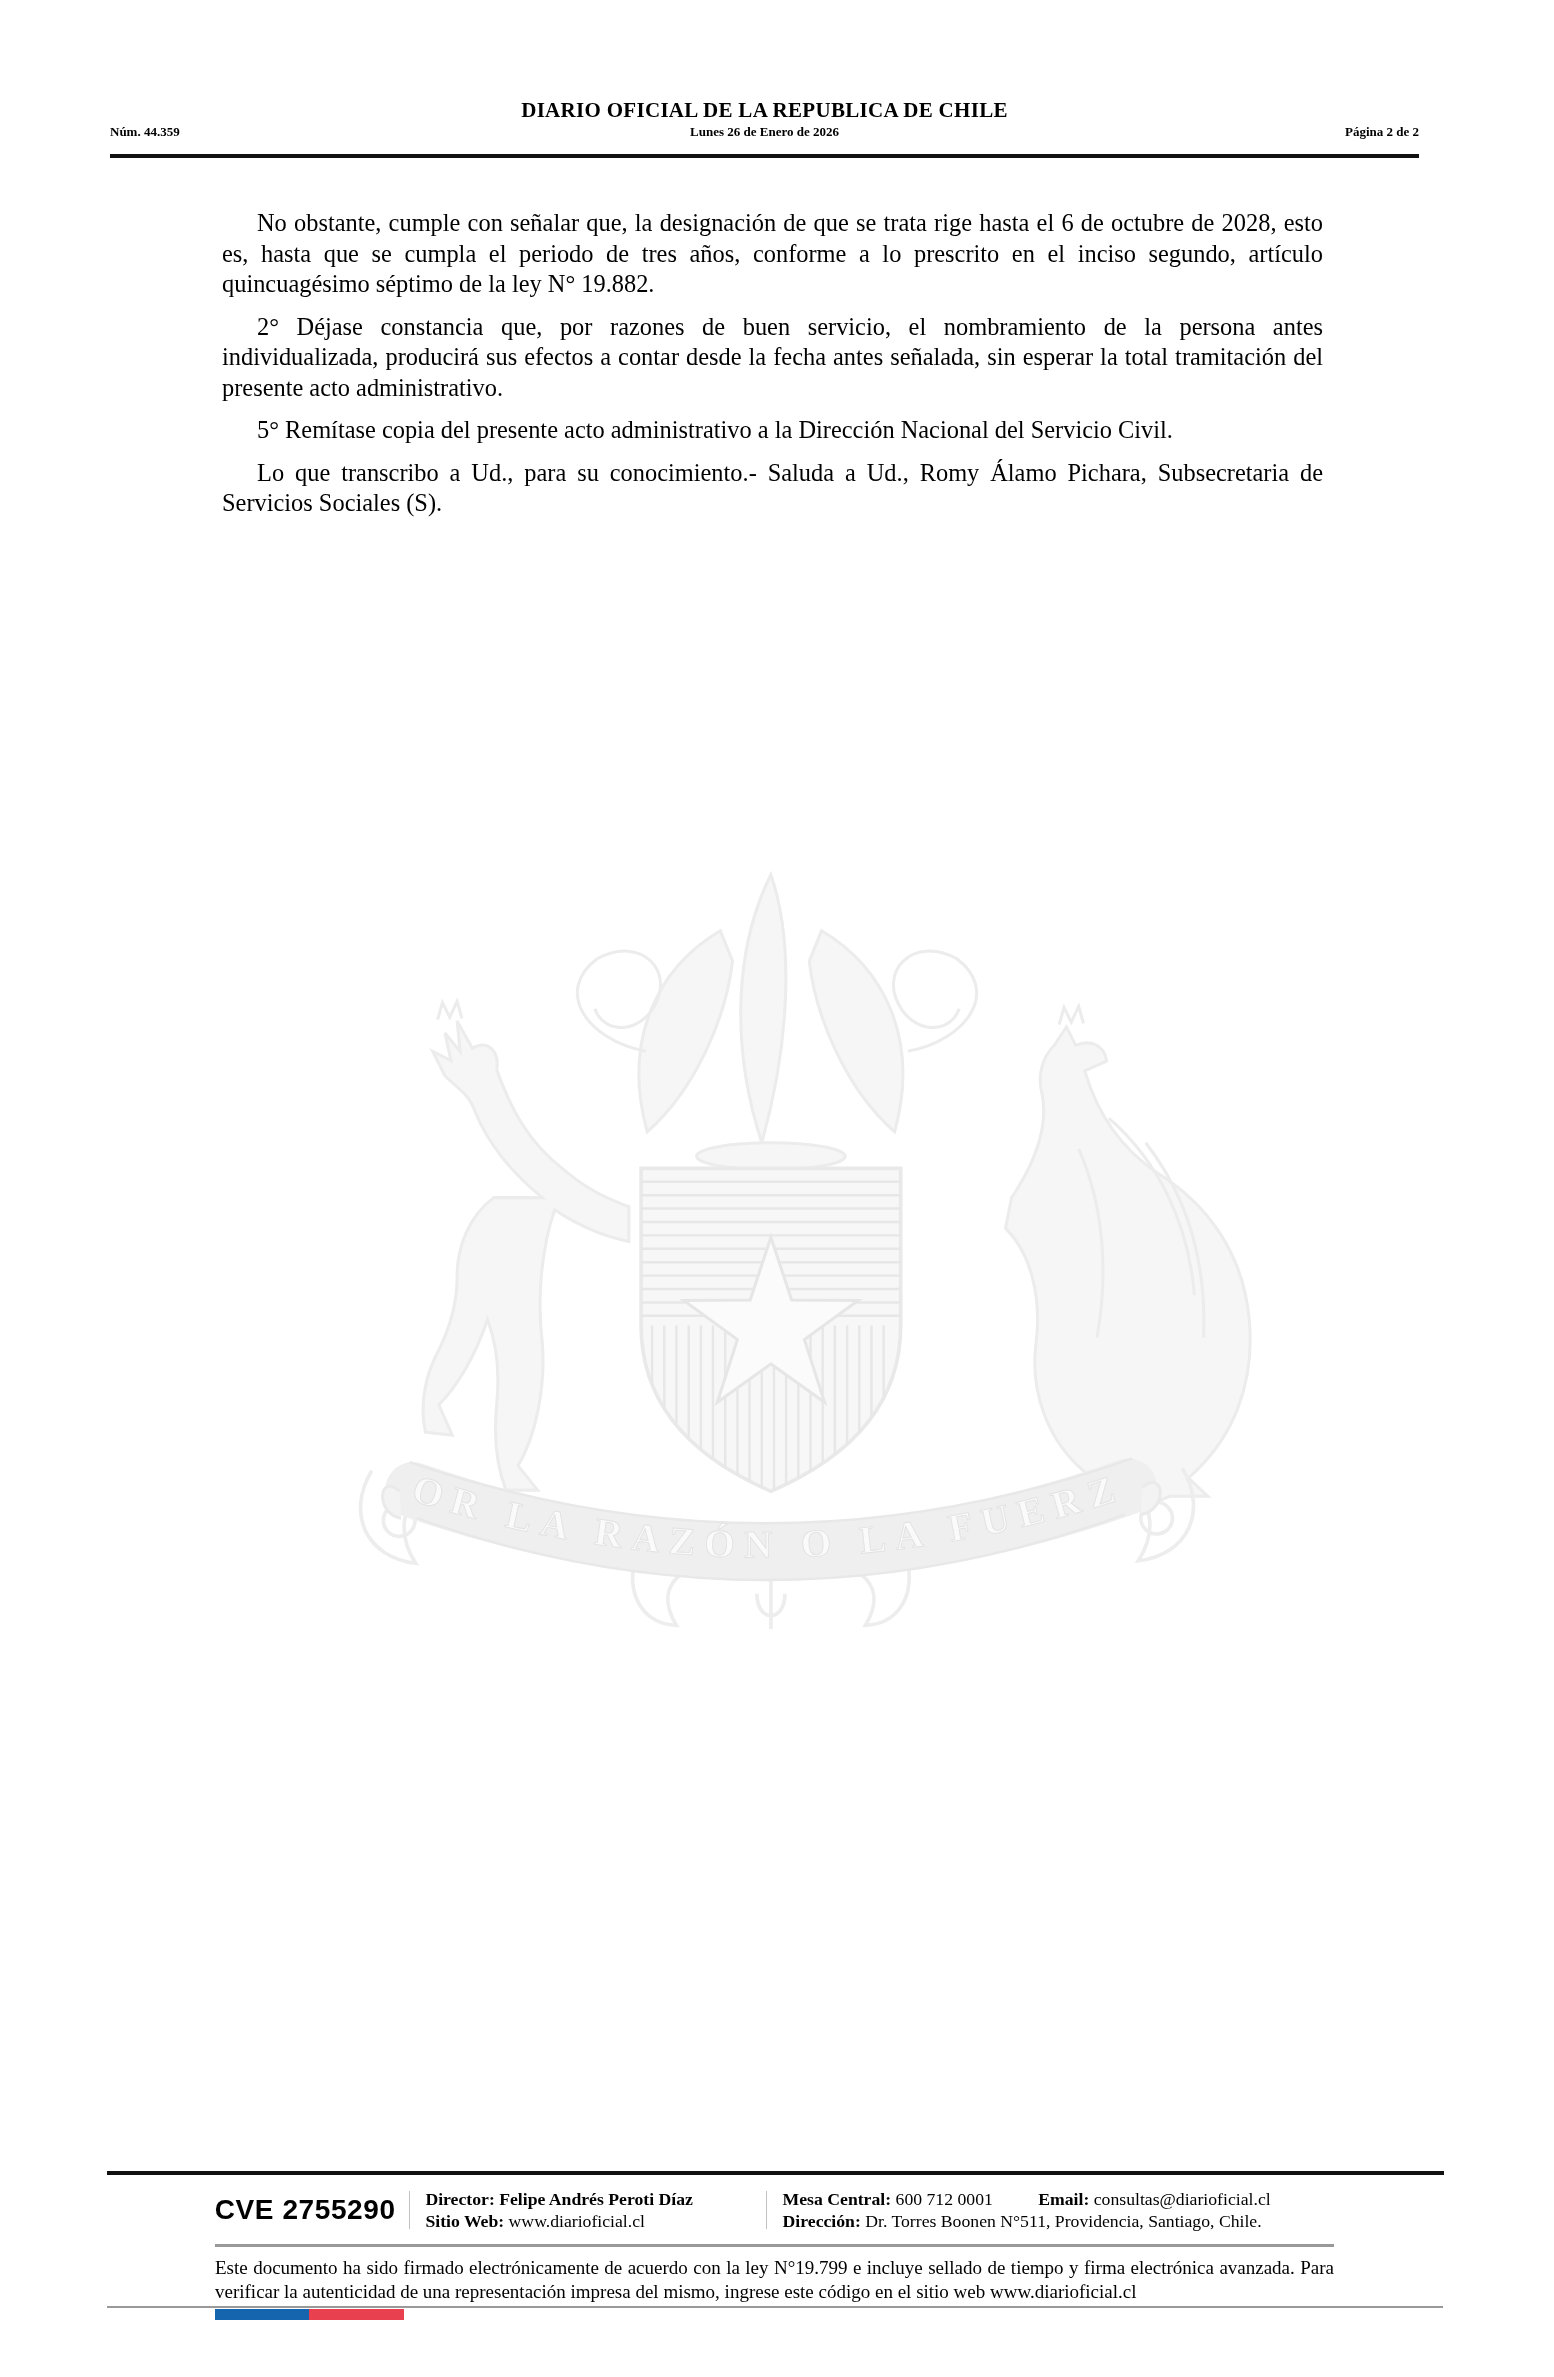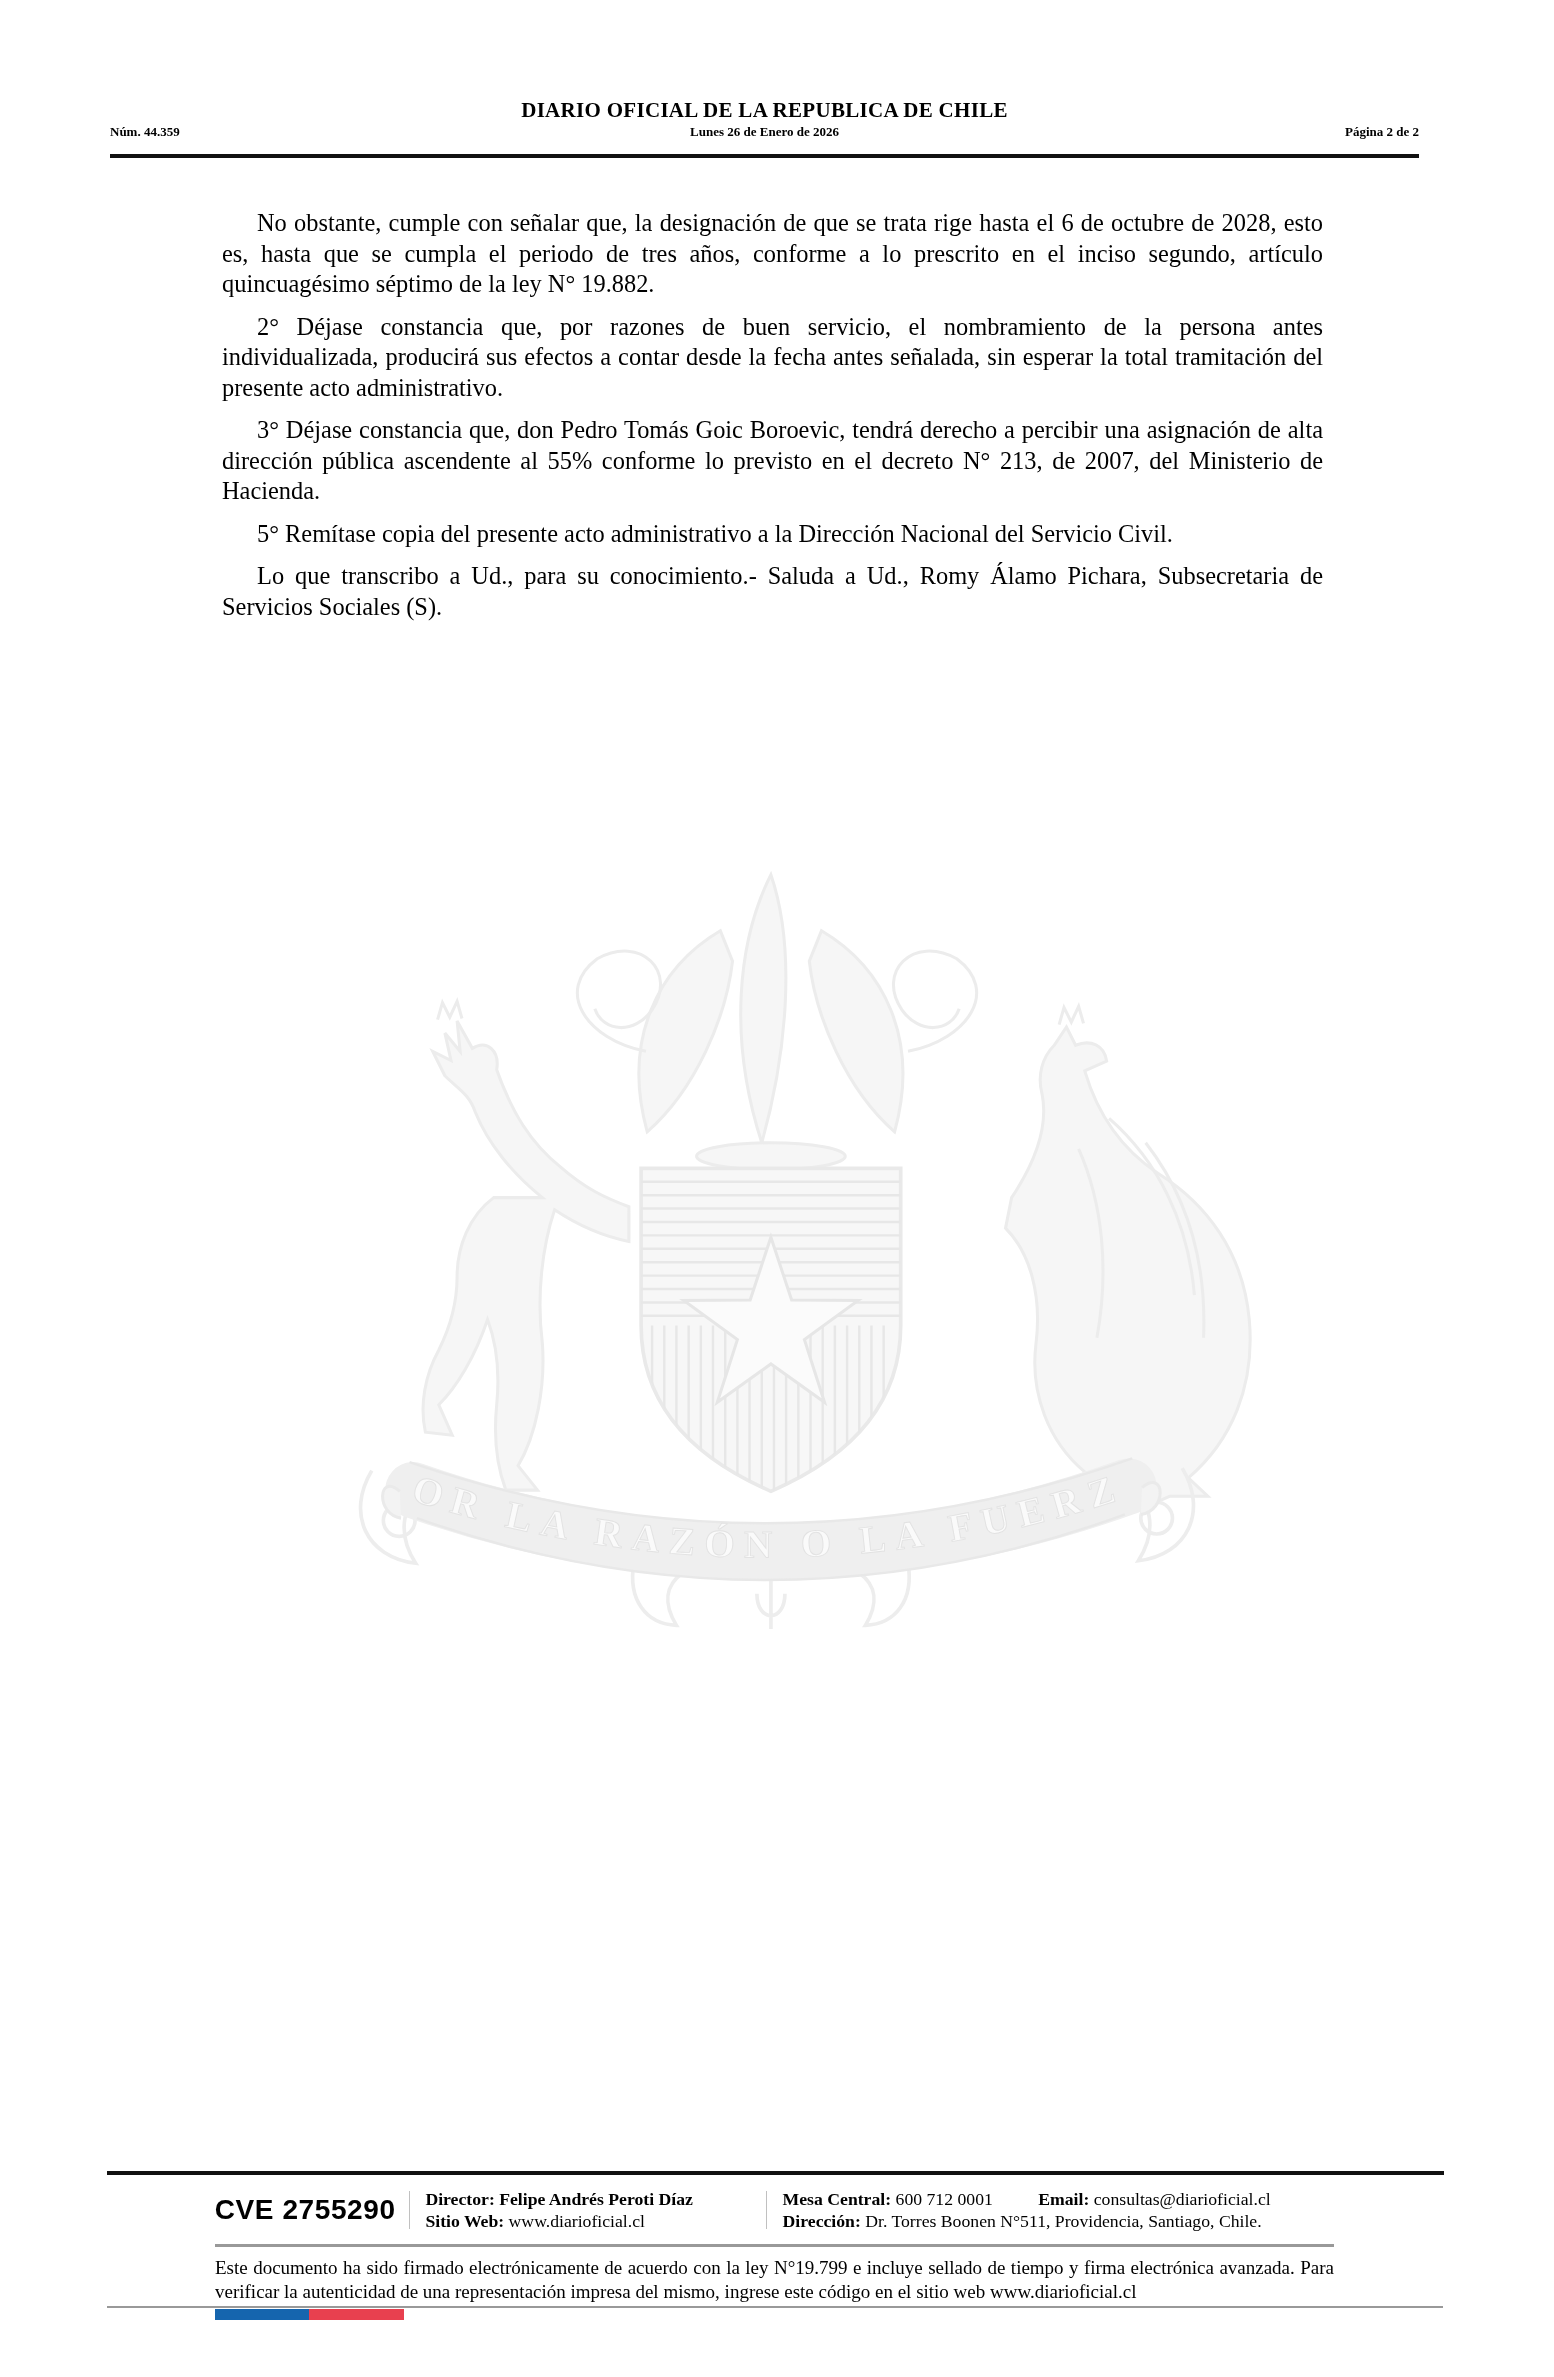--- a/index.html
+++ b/index.html
@@ -52,21 +52,20 @@
   <div class="hdr-row">
     <span>Núm. 44.359</span>
     <span class="center">Lunes 26 de Enero de 2026</span>
     <span>Página 2 de 2</span>
   </div>
   <div class="hdr-rule"></div>
 
   <main class="body-text">
     <p>No obstante, cumple con señalar que, la designación de que se trata rige hasta el 6 de octubre de 2028, esto es, hasta que se cumpla el periodo de tres años, conforme a lo prescrito en el inciso segundo, artículo quincuagésimo séptimo de la ley N° 19.882.</p>
     <p>2° Déjase constancia que, por razones de buen servicio, el nombramiento de la persona antes individualizada, producirá sus efectos a contar desde la fecha antes señalada, sin esperar la total tramitación del presente acto administrativo.</p>
-    <p>3° Déjase constancia que, don Pedro Tomás Goic Boroevic, tendrá derecho a percibir una asignación de alta dirección pública ascendente al 55% conforme lo previsto en el decreto N° 213, de 2007, del Ministerio de Hacienda.</p>
     <p>5° Remítase copia del presente acto administrativo a la Dirección Nacional del Servicio Civil.</p>
     <p>Lo que transcribo a Ud., para su conocimiento.- Saluda a Ud., Romy Álamo Pichara, Subsecretaria de Servicios Sociales (S).</p>
   </main>
 
   <svg class="watermark" viewBox="0 0 1710 1310" xmlns="http://www.w3.org/2000/svg" aria-hidden="true">
     <defs>
       <clipPath id="shieldClip">
         <path d="M632 512 H1058 V770 Q1058 950 845 1042 Q632 950 632 770 Z"></path>
       </clipPath>
       <path id="mottoPath" d="M 240 1052 Q 845 1252 1448 1046" fill="none"></path>

